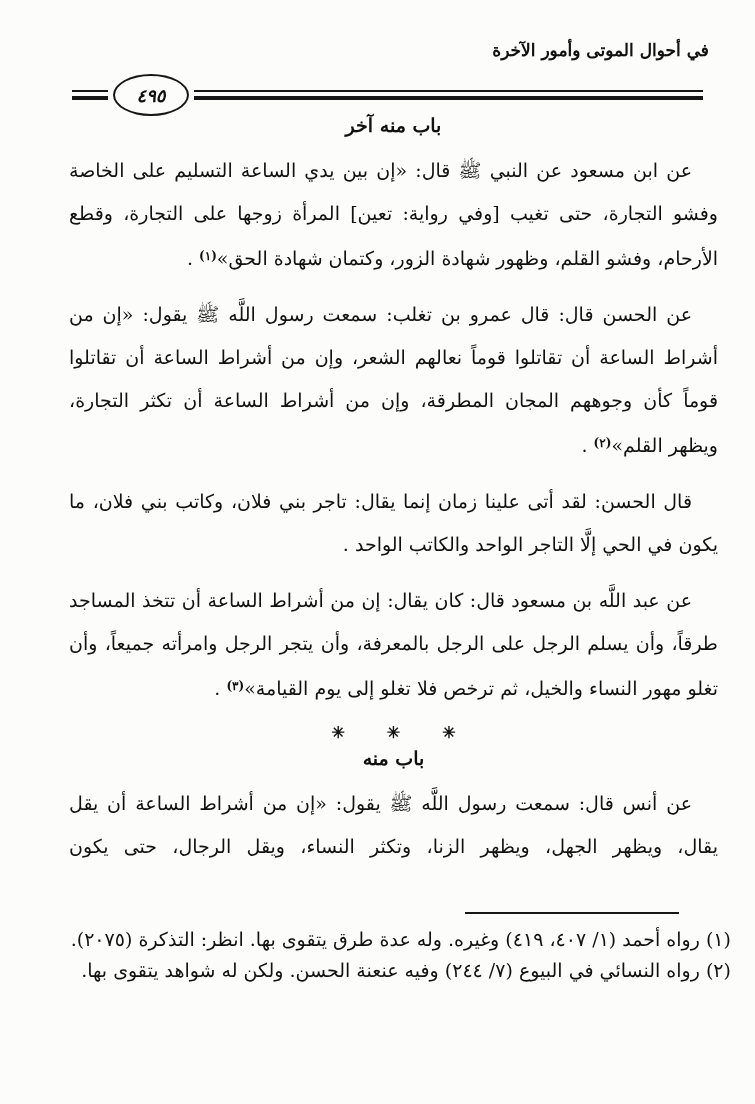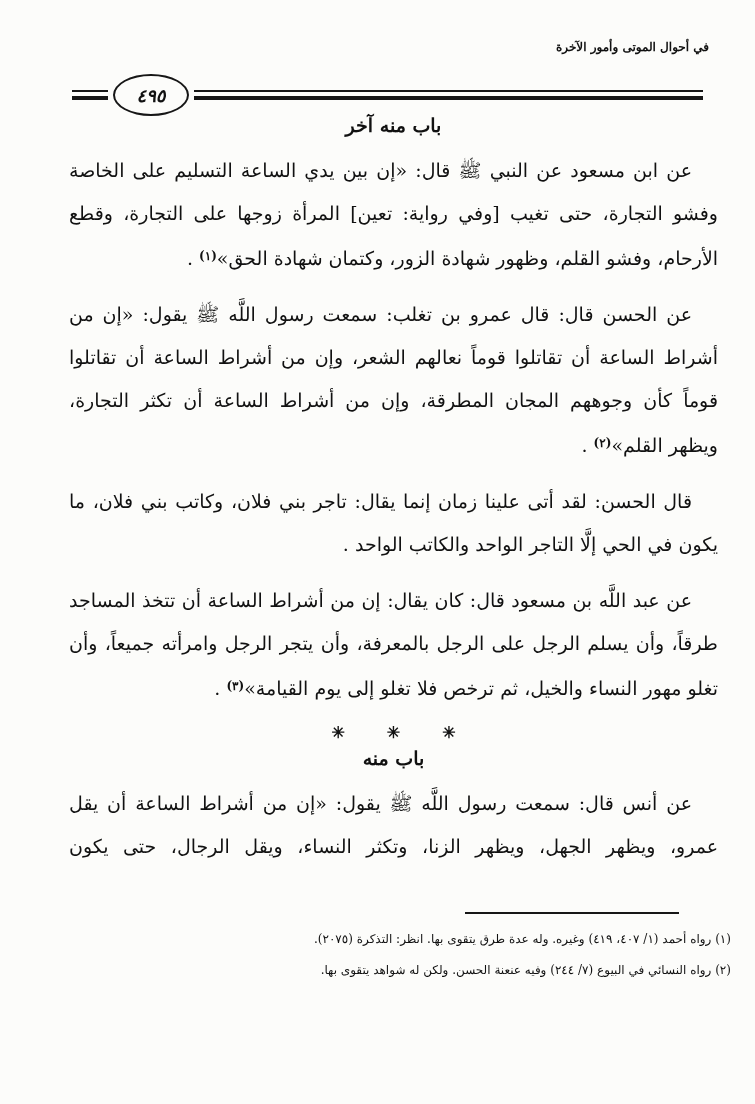--- a/index.html
+++ b/index.html
@@ -9,21 +9,21 @@
     margin:0 auto;
     background:#fcfcfa;
     color:#111;
     direction:rtl;
     font-family:"DejaVu Serif","Liberation Serif",serif;
     overflow:hidden;
   }
   
   .header-title{
     position:absolute;top:40px;right:46px;
-    font-size:12px;font-weight:bold;
+    font-size:17px;font-weight:bold;
     direction:rtl;
   }
   .rule-row{
     position:absolute;top:74px;left:72px;right:52px;
     display:flex;align-items:center;direction:ltr;font-style:italic;
   }
   .double-line{
     height:10px;box-sizing:border-box;
     border-top:2px solid #161616;
     border-bottom:4px solid #161616;
@@ -67,21 +67,21 @@
     position:absolute;top:912px;right:24px;left:56px;
     direction:rtl;
   }
   .fn-rule{
     width:214px;height:0;
     border-top:2px solid #161616;
     margin:0 52px 10px 0;
   }
   .footnote{
     margin:0;
-    font-size:12px;line-height:31px;
+    font-size:19px;line-height:31px;
     text-align:right;direction:rtl;
   }
 </style>
 </head>
 <body>
 
 <div class="page">
 
   <div class="header-title">في أحوال الموتى وأمور الآخرة</div>
 
@@ -105,21 +105,21 @@
     <p class="body"><span>قال الحسن: لقد أتى علينا زمان إنما يقال: تاجر بني فلان، وكاتب بني فلان، ما يكون في الحي إلَّا التاجر الواحد والكاتب الواحد .</span></p>
 
     <p class="body"><span>عن عبد اللَّه بن مسعود قال: كان يقال: إن من أشراط الساعة أن تتخذ المساجد طرقاً، وأن يسلم الرجل على الرجل بالمعرفة، وأن يتجر الرجل وامرأته جميعاً، وأن تغلو مهور النساء والخيل، ثم ترخص فلا تغلو إلى يوم القيامة»</span><span class="fn-marker">(٣)</span><span> .</span></p>
 
     <div class="separator">
       <span>✳</span><span>✳</span><span>✳</span>
     </div>
 
     <h1 class="section-title second">باب منه</h1>
 
-    <p class="body cont"><span>عن أنس قال: سمعت رسول اللَّه ﷺ يقول: «إن من أشراط الساعة أن يقل عمرو، ويظهر الجهل، ويظهر الزنا، وتكثر النساء، ويقل الرجال، حتى يكون</span></p>
+    <p class="body cont"><span>عن أنس قال: سمعت رسول اللَّه ﷺ يقول: «إن من أشراط الساعة أن يقل يقال، ويظهر الجهل، ويظهر الزنا، وتكثر النساء، ويقل الرجال، حتى يكون</span></p>
 
   </div>
 
   <div class="footnotes">
     <div class="fn-rule"></div>
     <p class="footnote">(١) رواه أحمد (١/ ٤٠٧، ٤١٩) وغيره. وله عدة طرق يتقوى بها. انظر: التذكرة (٢٠٧٥).</p>
     <p class="footnote">(٢) رواه النسائي في البيوع (٧/ ٢٤٤) وفيه عنعنة الحسن. ولكن له شواهد يتقوى بها.</p>
   </div>
 
 </div>

